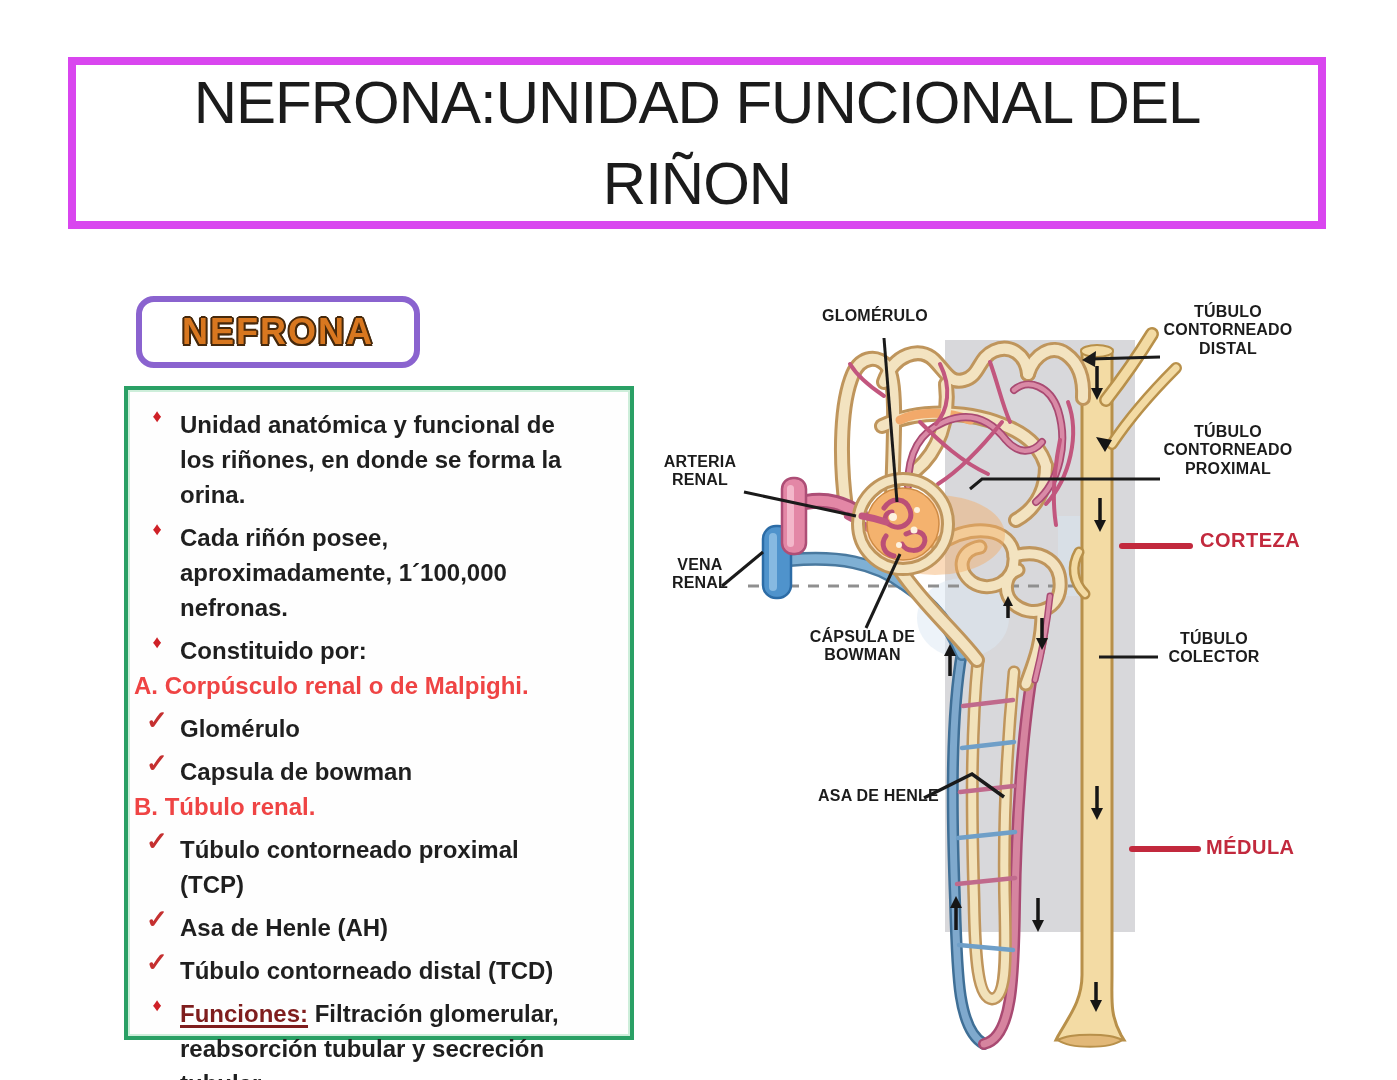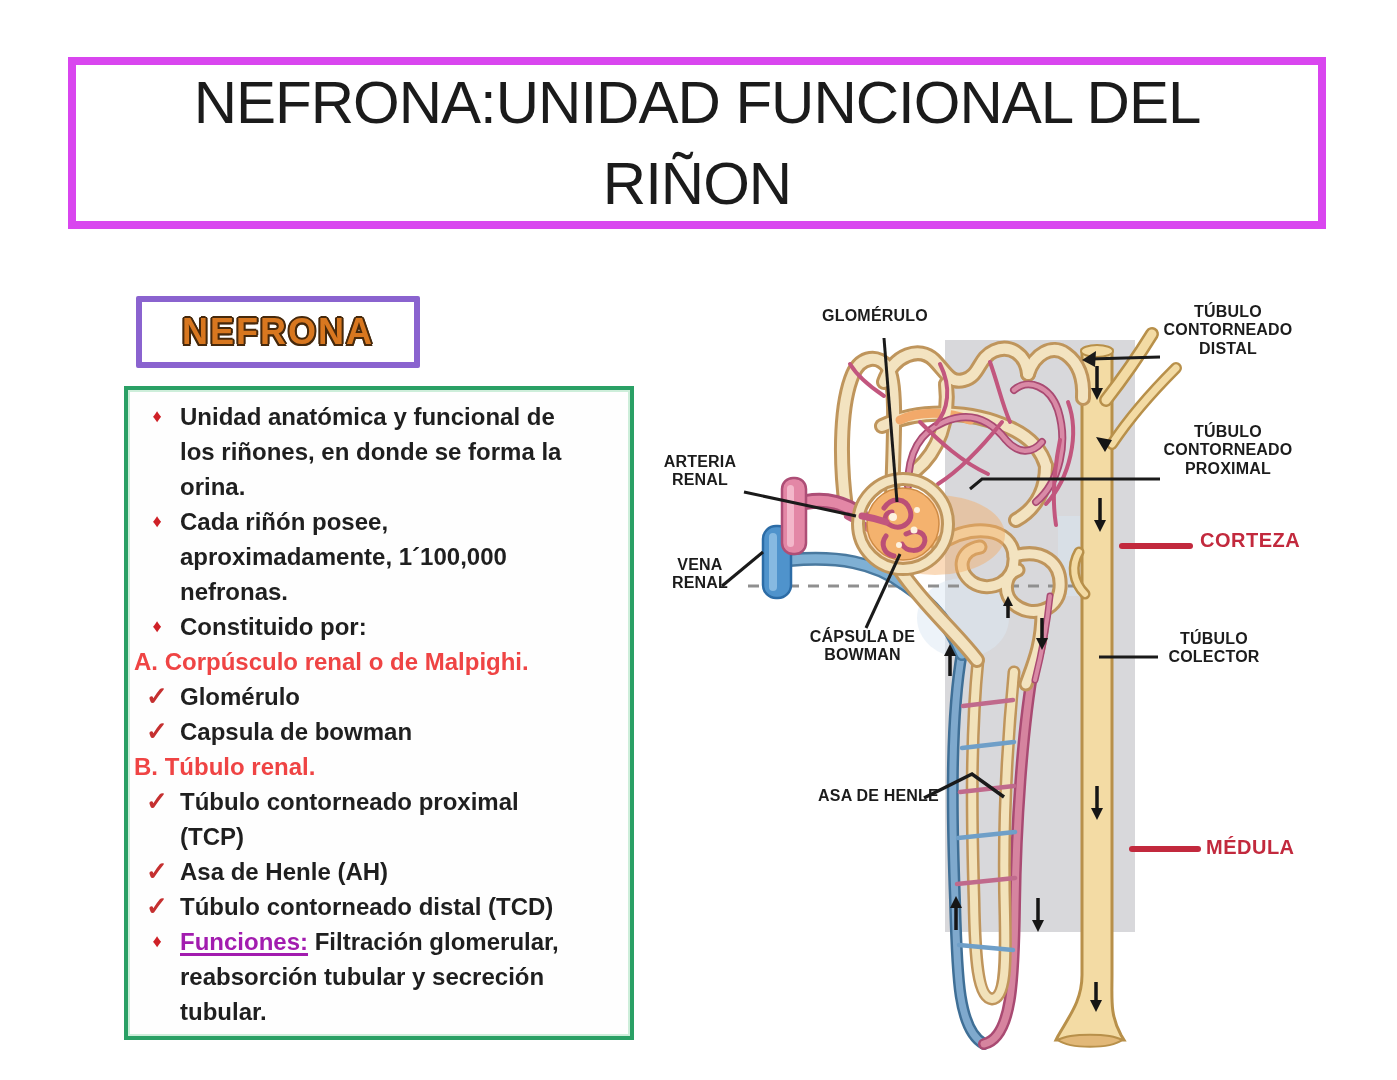--- a/index.html
+++ b/index.html
@@ -8,36 +8,36 @@
   .slide{position:absolute;inset:0;}
 
   
   .title-box{position:absolute;left:68px;top:57px;width:1258px;height:172px;
              border:8px solid #d946ef;box-sizing:border-box;display:flex;align-items:center;justify-content:center;}
   .title-text{font-size:60px;line-height:81px;color:#1b1b1b;text-align:center;max-width:1150px;
               letter-spacing:-1px;font-weight:400;}
 
   
   .nefrona-box{position:absolute;left:136px;top:296px;width:284px;height:72px;border:6px solid #8a63cf;
-               border-radius:2px;box-sizing:border-box;display:flex;align-items:center;justify-content:center;background:#fff;}
+               border-radius:18px;box-sizing:border-box;display:flex;align-items:center;justify-content:center;background:#fff;}
   .nefrona-text{font-weight:bold;font-size:36px;letter-spacing:2px;color:#d8771f;
       text-shadow:-2px 0 #46290c,2px 0 #46290c,0 -2px #46290c,0 2px #46290c,
                   -1.5px -1.5px #46290c,1.5px -1.5px #46290c,-1.5px 1.5px #46290c,1.5px 1.5px #46290c;}
 
   
   .info-box{position:absolute;left:124px;top:386px;width:510px;height:654px;border:4px solid #2aa065;
             box-shadow:inset 0 0 0 2px #cdeeda;box-sizing:border-box;background:#fefefe;
             padding:9px 8px 6px 6px;}
   .row{display:flex;align-items:flex-start;font-weight:bold;font-size:24px;line-height:35px;color:#1f1f1f;}
   .marker{flex:none;width:46px;text-align:center;line-height:35px;}
   .marker.diamond{color:#cf2127;font-size:18px;}
   .marker.check{color:#c53030;font-size:26px;}
-  .li-text{white-space:pre-line;}
+  .li-text{white-space:pre-line;margin-top:8px;}
   .row.flush{display:block;color:#ef4444;}
-  .lead-red{color:#a21caf;text-decoration:underline;text-decoration-thickness:2.5px;text-underline-offset:3px;}
+  .lead-red{color:#7f1d1d;text-decoration:underline;text-decoration-thickness:2.5px;text-underline-offset:3px;}
 
   
   .dlabel{position:absolute;font-weight:bold;font-size:16px;line-height:1.15;color:#1c1c1c;
           text-align:center;letter-spacing:0.2px;}
   .dlabel.red{color:#c2293d;font-size:20px;letter-spacing:0.5px;text-align:left;}
   .dlabel.nowrap{white-space:nowrap;margin-left:28px;}
 </style>
 </head>
 <body>
 

